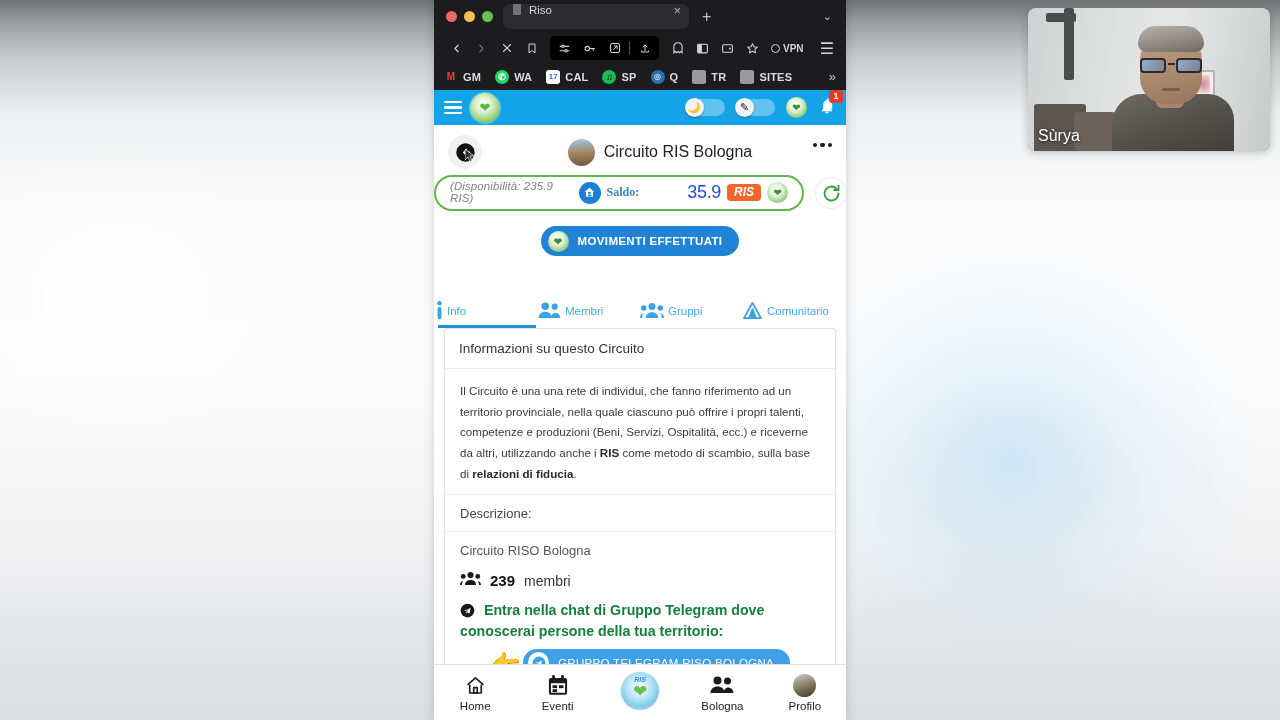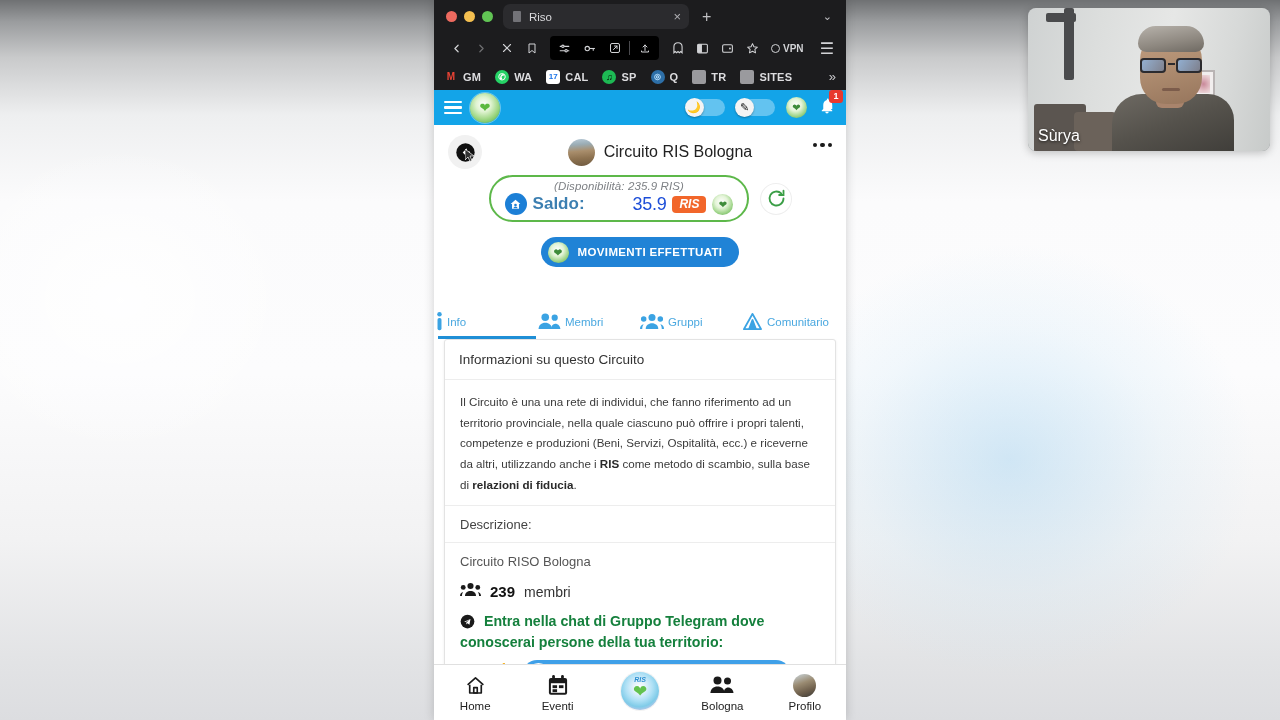--- a/index.html
+++ b/index.html
@@ -24,21 +24,21 @@
 
   
   .browser-chrome { background: #1c1c1e; width: 100%; }
   .tabstrip { height: 33px; display: flex; align-items: center; padding: 0 8px; }
   .traffic { display: flex; gap: 7px; margin-right: 10px; margin-left: 4px; }
   .dot { width: 11px; height: 11px; border-radius: 50%; }
   .dot.red { background: #ed6a5f; }
   .dot.yellow { background: #f4bf50; }
   .dot.green { background: #61c454; }
   .tab {
-    display: flex; align-items: center; gap: 8px;
+    display: flex; gap: 8px;
     background: #2b2b2e; border-radius: 7px; height: 25px;
     padding: 0 8px 0 10px; min-width: 186px;
   }
   .tab-favicon { width: 8px; height: 11px; background: #8b8b90; border-radius: 1px; opacity:.75;}
   .tab-title { color: #d9d9dc; font-size: 11.5px; flex: 1; white-space: nowrap; overflow: hidden; }
   .tab-close { color: #b0b0b4; font-size: 13px; line-height: 1; }
   .tab-new { color: #c0c0c4; font-size: 16px; margin-left: 13px; }
   .tab-chevron { color: #c0c0c4; font-size: 11px; margin-left: auto; margin-right: 6px; }
 
   .toolbar { height: 30px; display: flex; align-items: center; padding: 0 10px; gap: 0; }
@@ -106,29 +106,29 @@
     background: linear-gradient(175deg, #b9cbd8 0%, #9aacb4 22%, #a98e6c 45%, #8d7250 70%, #6f5a40 100%);
   }
   .circuit-title { font-size: 16px; color: #222; }
   .kebab { position: absolute; right: 14px; top: 18px; display: flex; gap: 3.2px; }
   .kebab i { width: 4.2px; height: 4.2px; background: #1a1a1a; border-radius: 50%; display: block; }
 
   
   .balance-row { display: flex; align-items: center; justify-content: center; gap: 12px; margin-top: 2px; position: relative; }
   .balance-pill {
     border: 2.2px solid #5db84a; border-radius: 26px; padding: 3px 14px 5px;
-    display: flex; flex-direction: column; align-items: center; background: #fff;
+    display: flex; align-items: center; background: #fff;
   }
   .avail-text { font-size: 11.5px; color: #7e8185; font-style: italic; letter-spacing: .1px; }
   .saldo-line { display: flex; align-items: center; gap: 6px; margin-top: 1px; }
   .home-ico-circle {
     width: 22px; height: 22px; border-radius: 50%; background: #1c7fd6;
     display:flex;align-items:center;justify-content:center;
   }
-  .saldo-lbl { font-size: 17px; color: #3c7fb1; font-weight: 600; }
+  .saldo-lbl { font-size: 12px; color: #3c7fb1; font-weight: 600; font-family: Liberation Serif, serif; }
   .saldo-val { font-size: 18px; font-weight: 400; color: #1d4ed8; letter-spacing: -.3px; margin-left: 42px; }
   .ris-badge {
     background: #f2662a; color: #fff; font-size: 12px; font-weight: bold; font-style: italic;
     border-radius: 4px; padding: 1px 7px 2px;
   }
   .refresh-btn {
     width: 30px; height: 30px; border-radius: 50%; background: #fff;
     display:flex;align-items:center;justify-content:center; box-shadow: 0 0 0 1px #eee;
   }
 

